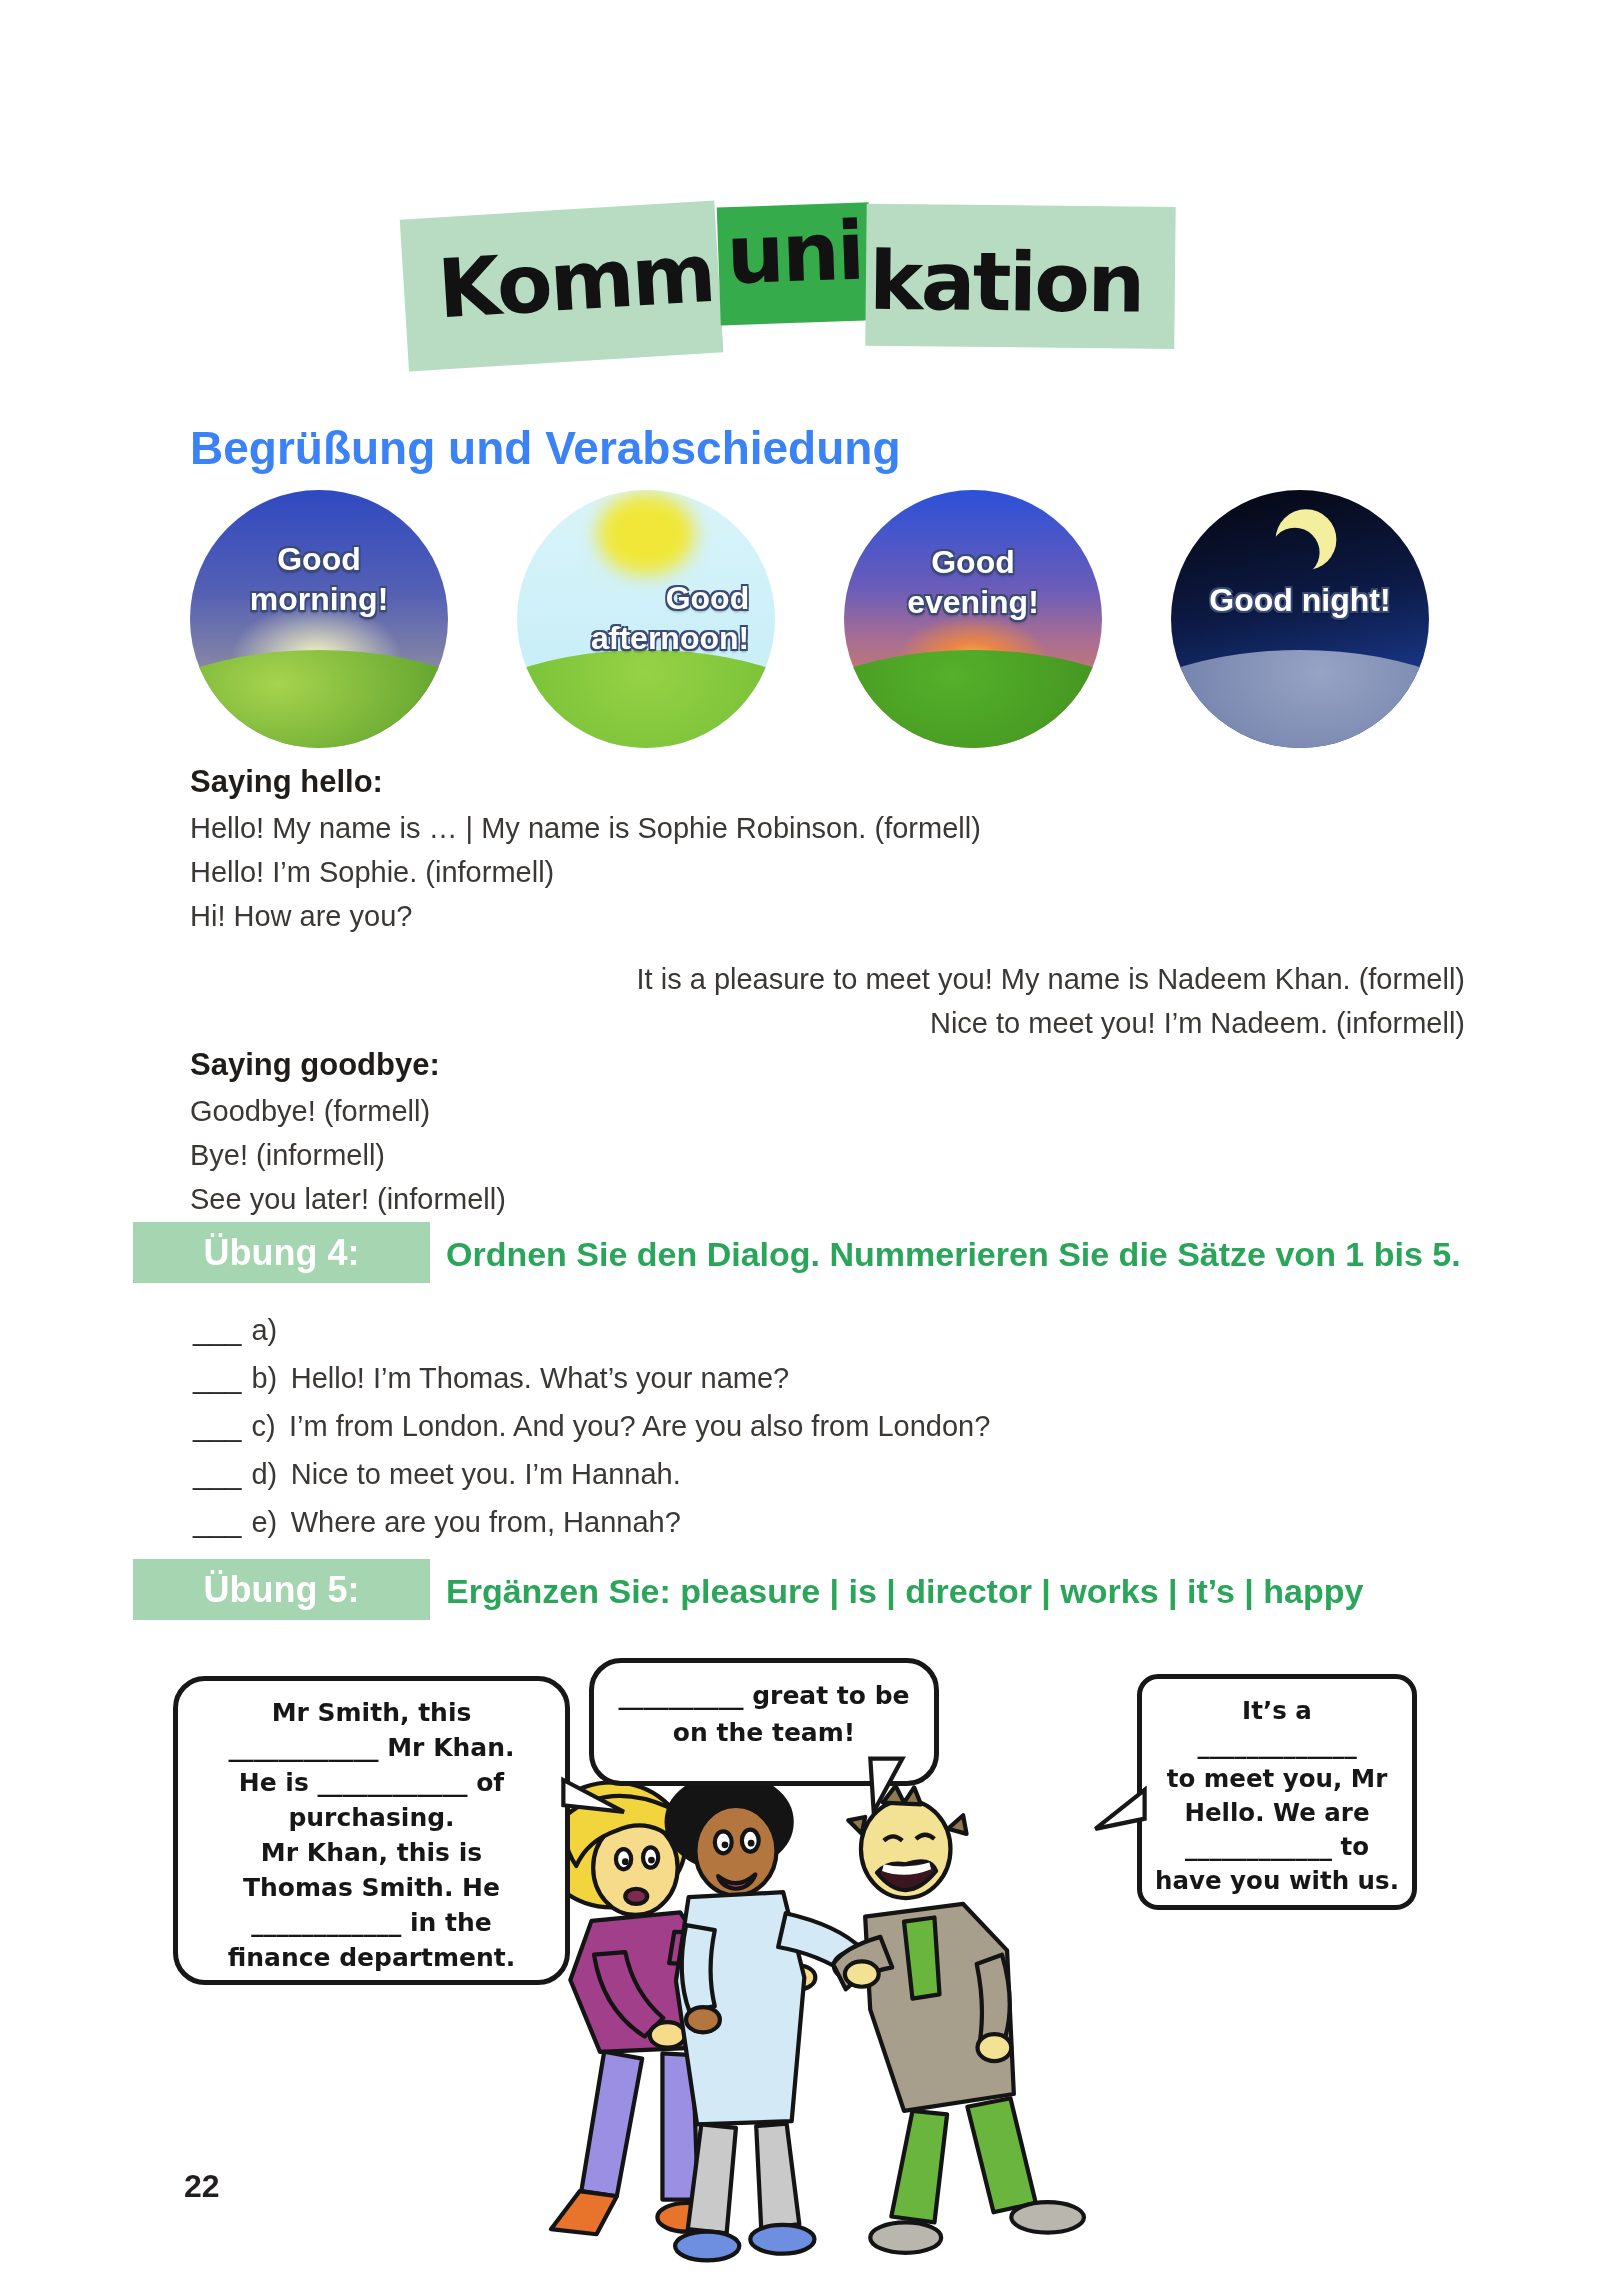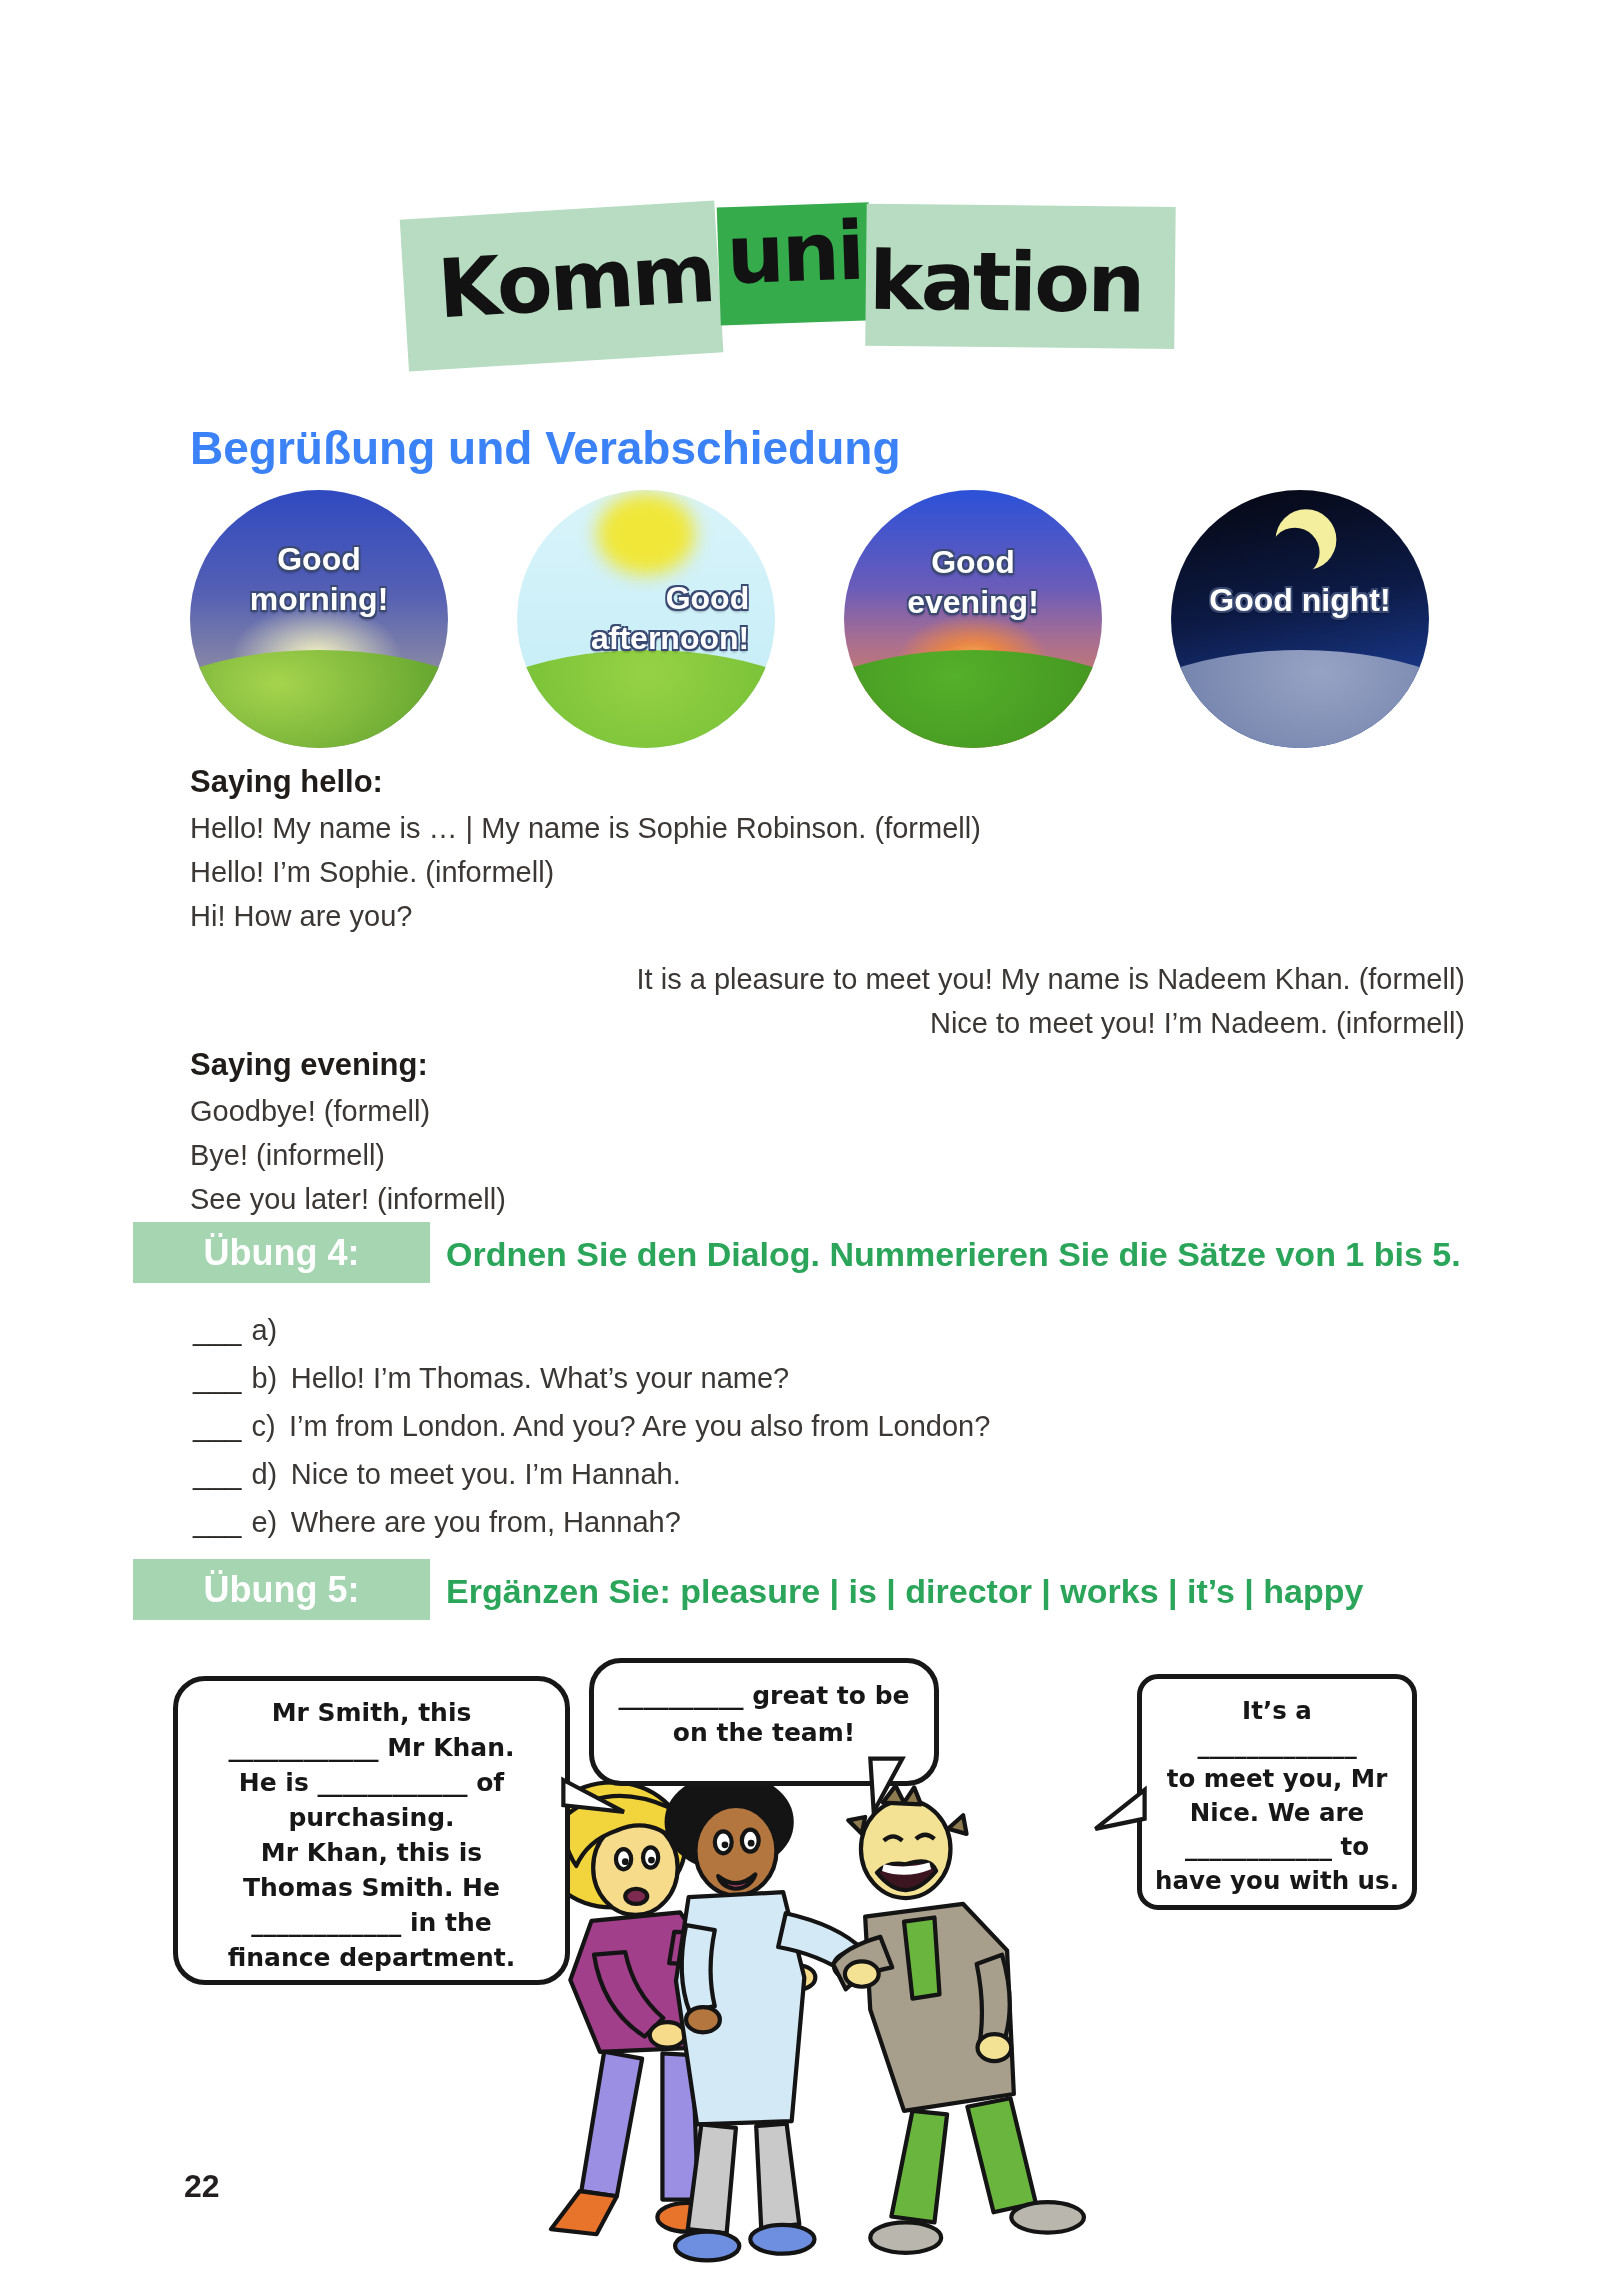--- a/index.html
+++ b/index.html
@@ -123,21 +123,21 @@
   <p>Hello! My name is … | My name is Sophie Robinson. (formell)</p>
   <p>Hello! I’m Sophie. (informell)</p>
   <p>Hi! How are you?</p>
   <div class="replies">
     <p class="right">It is a pleasure to meet you! My name is Nadeem Khan. (formell)</p>
     <p class="right">Nice to meet you! I’m Nadeem. (informell)</p>
   </div>
 </section>
 
 <section class="txt s-goodbye">
-  <h2>Saying evening:</h2>
+  <h2>Saying goodbye:</h2>
   <p>Goodbye! (formell)</p>
   <p>Bye! (informell)</p>
   <p>See you later! (informell)</p>
 </section>
 
 <div class="badge b-ex4">Übung 4:</div>
 <div class="instruction i-ex4">Ordnen Sie den Dialog. Nummerieren Sie die Sätze von 1 bis 5.</div>
 
 <div class="dialog">
   <div class="row">
@@ -188,21 +188,21 @@
   <div>on the team!</div>
 </div>
 <svg class="tail tail-middle" width="51" height="59" viewBox="0 0 60 70">
   <polygon points="12,3 50,3 16,66" fill="#ffffff" stroke="#171717" stroke-width="5"></polygon>
 </svg>
 
 <div class="bubble bubble-right">
   <div>It’s a</div>
   <div>_____________</div>
   <div>to meet you, Mr</div>
-  <div>Nice. We are</div>
+  <div>Hello. We are</div>
   <div>____________ to</div>
   <div>have you with us.</div>
 </div>
 <svg class="tail tail-right" width="56" height="51" viewBox="0 0 66 60">
   <polygon points="62,8 62,42 4,54" fill="#ffffff" stroke="#171717" stroke-width="5"></polygon>
 </svg>
 
 <svg class="cartoon" width="642" height="524" viewBox="0 0 760 620">
   <g stroke="#141414" stroke-width="5" stroke-linejoin="round">
 

